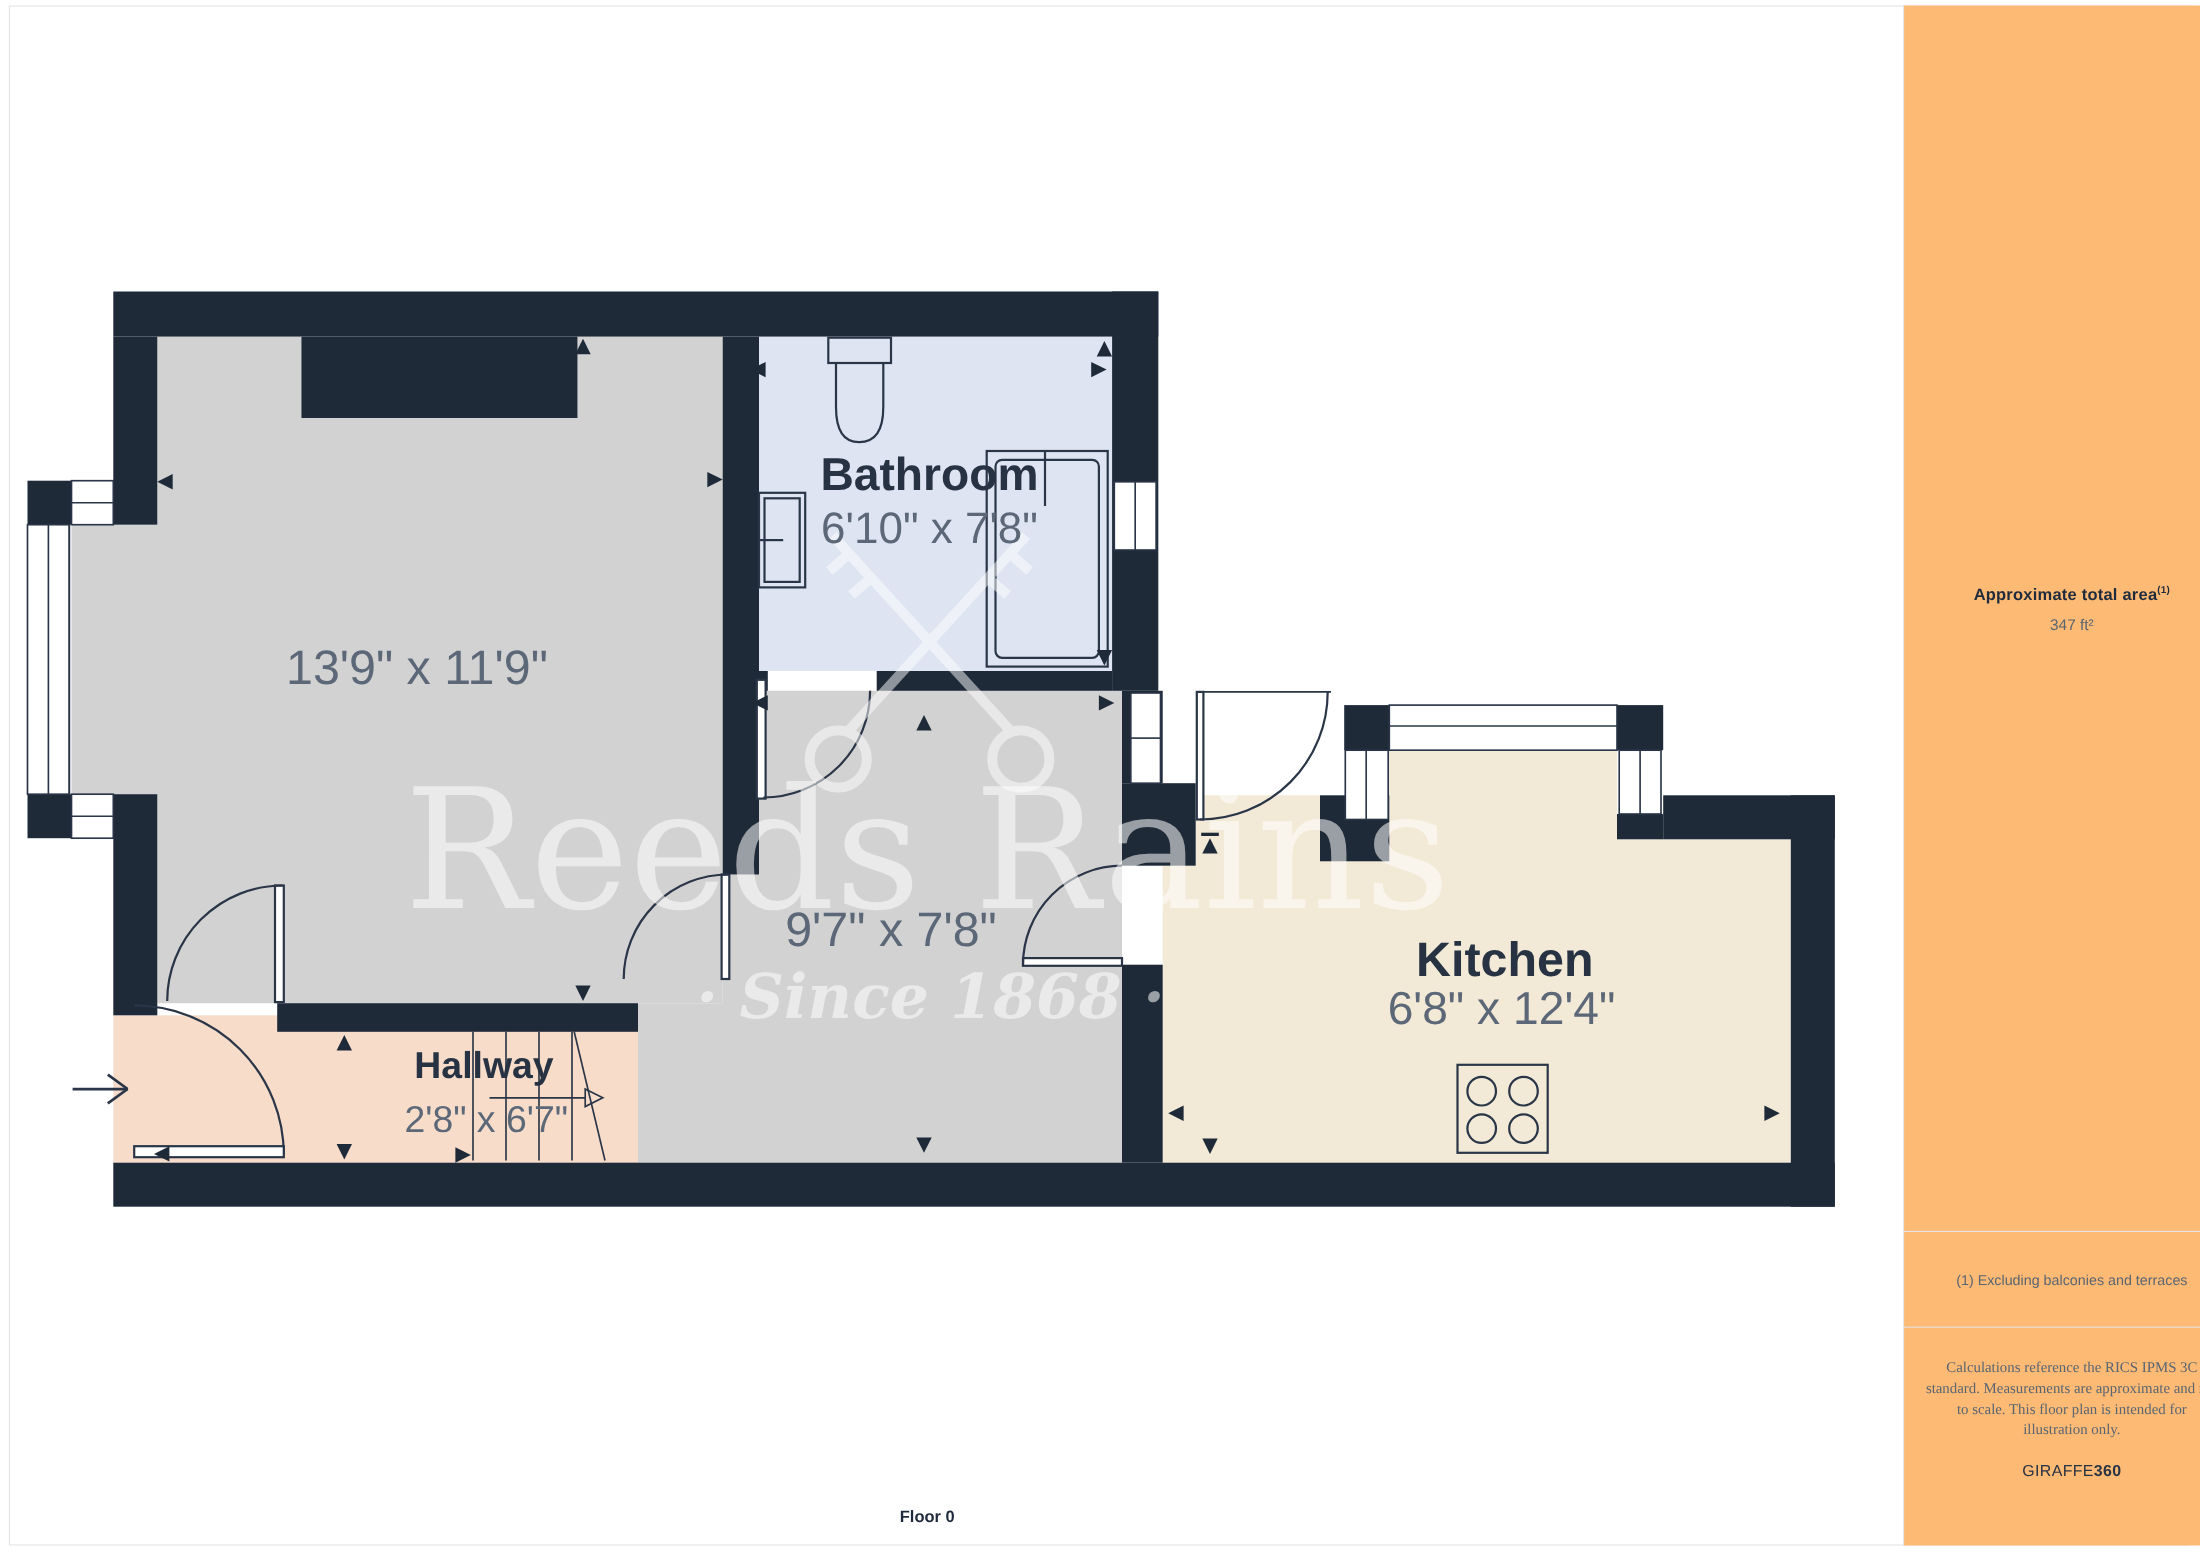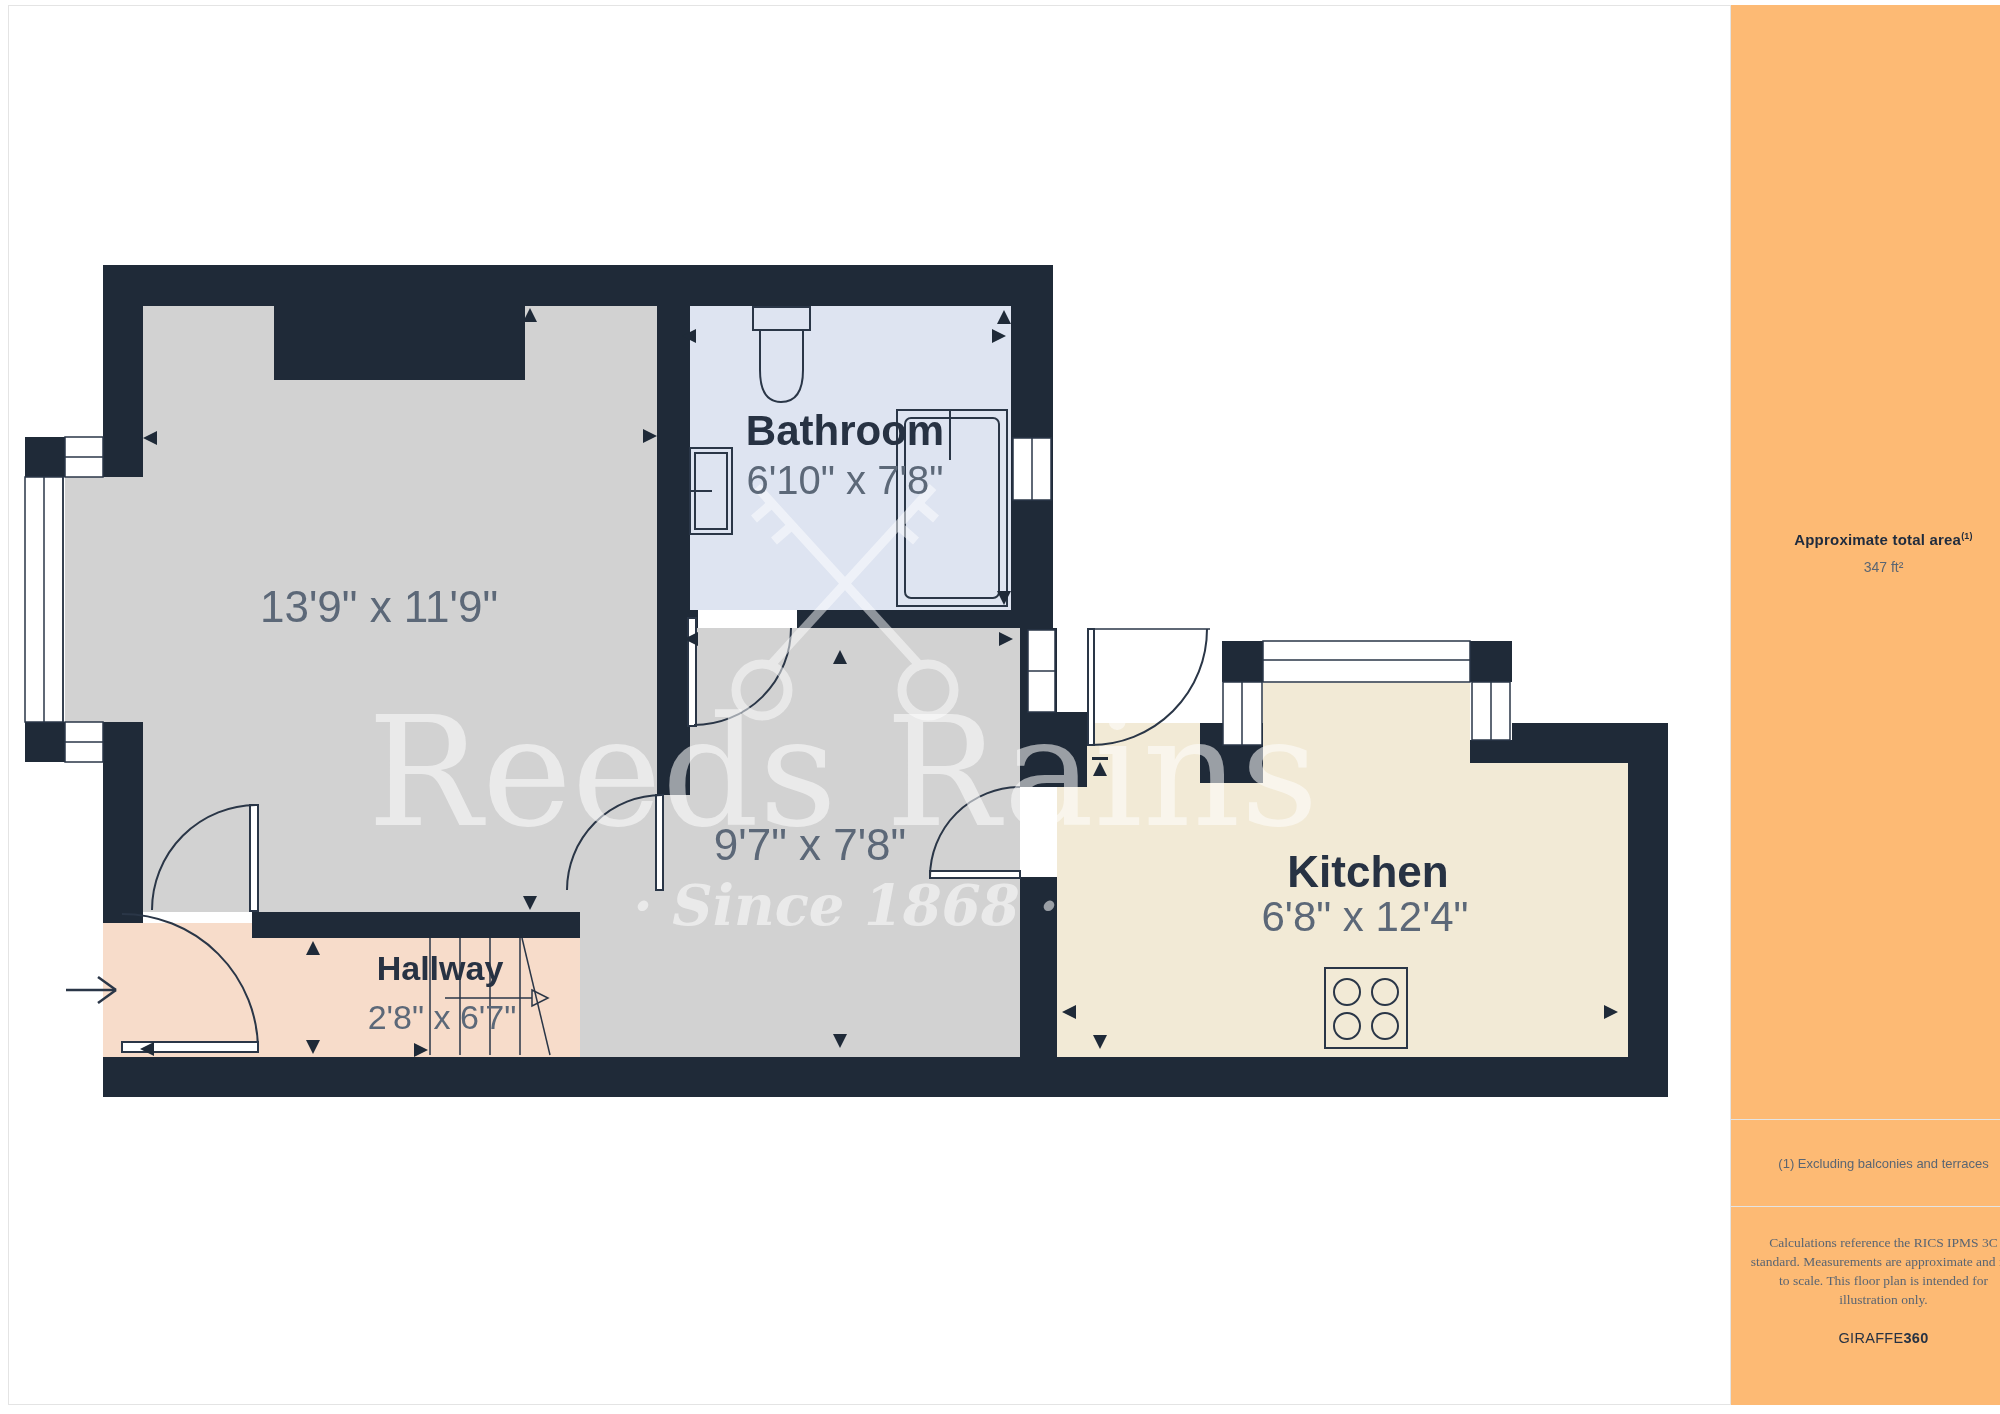--- a/index.html
+++ b/index.html
@@ -216,20 +216,21 @@
       <text class="room-name" x="845" y="445" font-size="42">Bathroom</text>
       <text class="room-dim" x="845" y="494" font-size="40">6'10" x 7'8"</text>
       <text class="room-dim" x="810" y="860" font-size="44">9'7" x 7'8"</text>
       <text class="room-name" x="440" y="980" font-size="34">Hallway</text>
       <text class="room-dim" x="442" y="1029" font-size="34">2'8" x 6'7"</text>
       <text class="room-name" x="1368" y="887" font-size="44">Kitchen</text>
       <text class="room-dim" x="1365" y="931" font-size="42">6'8" x 12'4"</text>
     </g>
   </svg>
 
+  <div class="floor-label">Floor 0</div>
 
   <div class="sidebar">
     <div class="area-block">
       <div class="area-title">
         <span>Approximate total area</span><sup>(1)</sup>
       </div>
       <div class="area-value">347 ft²</div>
     </div>
     <div class="footnote-sec">
       <div>(1) Excluding balconies and terraces</div>

